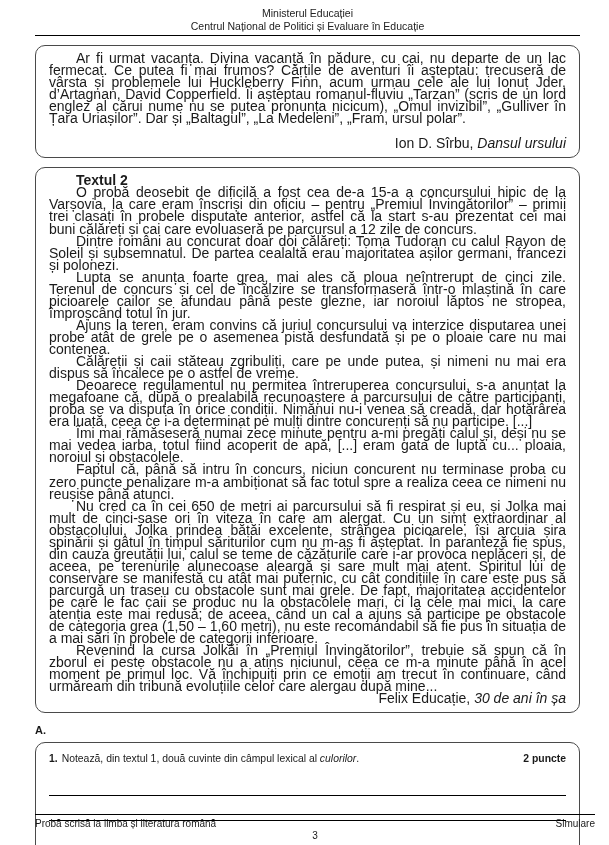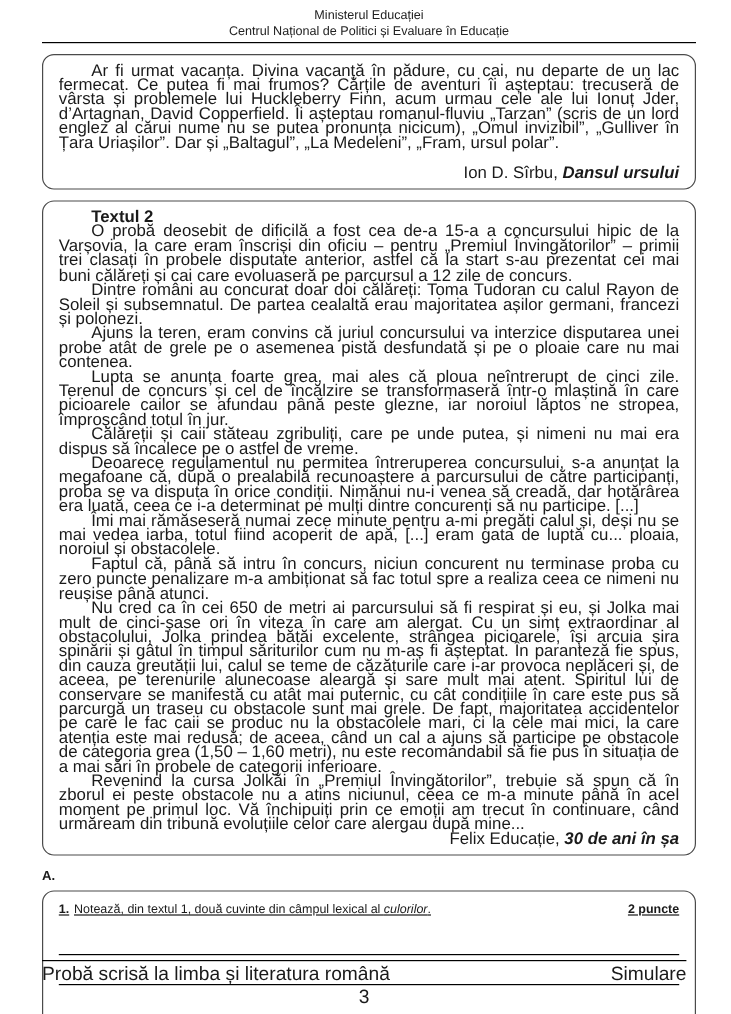--- a/index.html
+++ b/index.html
@@ -23,40 +23,40 @@
     padding: 6px 13px 8px 13px;
     margin-top: 9px;
     font-size: 14px;
     line-height: 12.05px;
     text-align: justify;
   }
   .para { text-indent: 27px; }
   .box-title { font-weight: bold; text-indent: 27px; }
   .attribution { text-align: right; }
   .attribution.gap { margin-top: 13px; }
-  .attribution i { font-style: italic; font-weight: bold; }
+  .attribution i { font-style: italic; }
 
   .section-label { font-weight: bold; font-size: 11px; margin: 11px 0 0 0; }
 
   .question-box {
     border: 1.2px solid #4a4a4a;
     border-radius: 10px;
     padding: 10px 13px 24px 13px;
     margin-top: 6px;
     font-size: 10.4px;
     line-height: 12.5px;
   }
-  .q-row { display: flex; justify-content: space-between; align-items: center; text-decoration: underline; }
+  .q-row { display: flex; justify-content: space-between; align-items: center; }
   .q-left {}
   .q-num { font-weight: bold; margin-right: 4px; }
   .q-points { font-weight: bold; white-space: nowrap; margin-left: 12px; }
   .answer-line { height: 25px; border-bottom: 1.5px solid #000; }
   .answer-line.first { height: 30px; }
 
-  .doc-footer { position: absolute; left: 35px; right: 37px; bottom: 4px; font-size: 16px; }
+  .doc-footer { position: absolute; left: 35px; right: 14px; bottom: 4px; font-size: 10px; }
   .footer-rule { border-top: 1.2px solid #000; }
   .footer-row { display: flex; justify-content: space-between; padding-top: 3px; }
   .footer-page { text-align: center; padding-top: 1px; }
 </style>
 </head>
 <body>
 
 <div class="page">
   <div class="content">
 
@@ -68,22 +68,22 @@
 
     <div class="text-box">
       <p class="para">Ar fi urmat vacanța. Divina vacanță în pădure, cu cai, nu departe de un lac fermecat. Ce putea fi mai frumos? Cărțile de aventuri îi așteptau: trecuseră de vârsta și problemele lui Huckleberry Finn, acum urmau cele ale lui Ionuț Jder, d’Artagnan, David Copperfield. Îi așteptau romanul-fluviu „Tarzan” (scris de un lord englez al cărui nume nu se putea pronunța nicicum), „Omul invizibil”, „Gulliver în Țara Uriașilor”. Dar și „Baltagul”, „La Medeleni”, „Fram, ursul polar”.</p>
       <div class="attribution gap"><span>Ion D. Sîrbu, </span><i>Dansul ursului</i></div>
     </div>
 
     <div class="text-box">
       <p class="box-title">Textul 2</p>
       <p class="para">O probă deosebit de dificilă a fost cea de-a 15-a a concursului hipic de la Varșovia, la care eram înscriși din oficiu – pentru „Premiul Învingătorilor” – primii trei clasați în probele disputate anterior, astfel că la start s-au prezentat cei mai buni călăreți și cai care evoluaseră pe parcursul a 12 zile de concurs.</p>
       <p class="para">Dintre români au concurat doar doi călăreți: Toma Tudoran cu calul Rayon de Soleil și subsemnatul. De partea cealaltă erau majoritatea așilor germani, francezi și polonezi.</p>
+      <p class="para">Lupta se anunța foarte grea, mai ales că ploua neîntrerupt de cinci zile. Terenul de concurs și cel de încălzire se transformaseră într-o mlaștină în care picioarele cailor se afundau până peste glezne, iar noroiul lăptos ne stropea, împroșcând totul în jur.</p>
       <p class="para">Ajuns la teren, eram convins că juriul concursului va interzice disputarea unei probe atât de grele pe o asemenea pistă desfundată și pe o ploaie care nu mai contenea.</p>
-      <p class="para">Lupta se anunța foarte grea, mai ales că ploua neîntrerupt de cinci zile. Terenul de concurs și cel de încălzire se transformaseră într-o mlaștină în care picioarele cailor se afundau până peste glezne, iar noroiul lăptos ne stropea, împroșcând totul în jur.</p>
       <p class="para">Călăreții și caii stăteau zgribuliți, care pe unde putea, și nimeni nu mai era dispus să încalece pe o astfel de vreme.</p>
       <p class="para">Deoarece regulamentul nu permitea întreruperea concursului, s-a anunțat la megafoane că, după o prealabilă recunoaștere a parcursului de către participanți, proba se va disputa în orice condiții. Nimănui nu-i venea să creadă, dar hotărârea era luată, ceea ce i-a determinat pe mulți dintre concurenți să nu participe. [...]</p>
       <p class="para">Îmi mai rămăseseră numai zece minute pentru a-mi pregăti calul și, deși nu se mai vedea iarba, totul fiind acoperit de apă, [...] eram gata de luptă cu... ploaia, noroiul și obstacolele.</p>
       <p class="para">Faptul că, până să intru în concurs, niciun concurent nu terminase proba cu zero puncte penalizare m-a ambiționat să fac totul spre a realiza ceea ce nimeni nu reușise până atunci.</p>
       <p class="para">Nu cred ca în cei 650 de metri ai parcursului să fi respirat și eu, și Jolka mai mult de cinci-șase ori în viteza în care am alergat. Cu un simț extraordinar al obstacolului, Jolka prindea bătăi excelente, strângea picioarele, își arcuia șira spinării și gâtul în timpul săriturilor cum nu m-aș fi așteptat. În paranteză fie spus, din cauza greutății lui, calul se teme de căzăturile care i-ar provoca neplăceri și, de aceea, pe terenurile alunecoase aleargă și sare mult mai atent. Spiritul lui de conservare se manifestă cu atât mai puternic, cu cât condițiile în care este pus să parcurgă un traseu cu obstacole sunt mai grele. De fapt, majoritatea accidentelor pe care le fac caii se produc nu la obstacolele mari, ci la cele mai mici, la care atenția este mai redusă; de aceea, când un cal a ajuns să participe pe obstacole de categoria grea (1,50 – 1,60 metri), nu este recomandabil să fie pus în situația de a mai sări în probele de categorii inferioare.</p>
       <p class="para">Revenind la cursa Jolkăi în „Premiul Învingătorilor”, trebuie să spun că în zborul ei peste obstacole nu a atins niciunul, ceea ce m-a minute până în acel moment pe primul loc. Vă închipuiți prin ce emoții am trecut în continuare, când urmăream din tribună evoluțiile celor care alergau după mine...</p>
       <div class="attribution"><span>Felix Educație, </span><i>30 de ani în șa</i></div>
     </div>
 
     <div class="section-label">A.</div>

